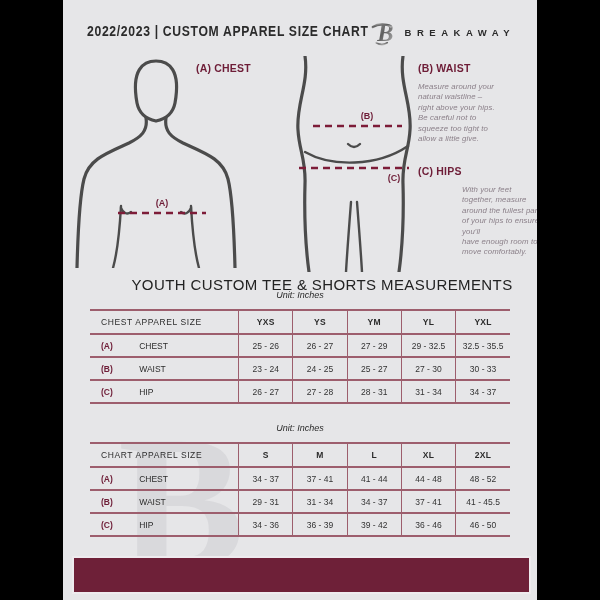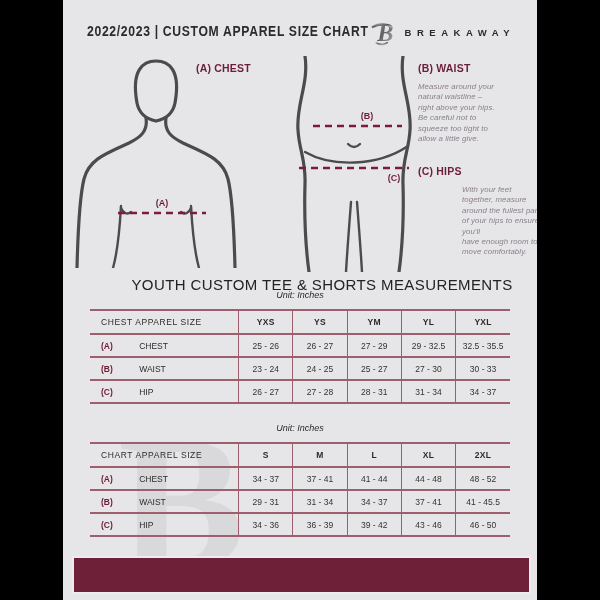--- a/index.html
+++ b/index.html
@@ -218,20 +218,20 @@
           <td>31 - 34</td>
           <td>34 - 37</td>
           <td>37 - 41</td>
           <td>41 - 45.5</td>
         </tr>
         <tr>
           <td class="label-col"><span class="prefix">(C) </span><span class="row-label">HIP</span></td>
           <td>34 - 36</td>
           <td>36 - 39</td>
           <td>39 - 42</td>
-          <td>43 - 46</td>
+          <td>36 - 46</td>
           <td>46 - 50</td>
         </tr>
       </tbody>
   </table>
 
   <div class="footer-bar"></div>
 </div>
 
 </body></html>

